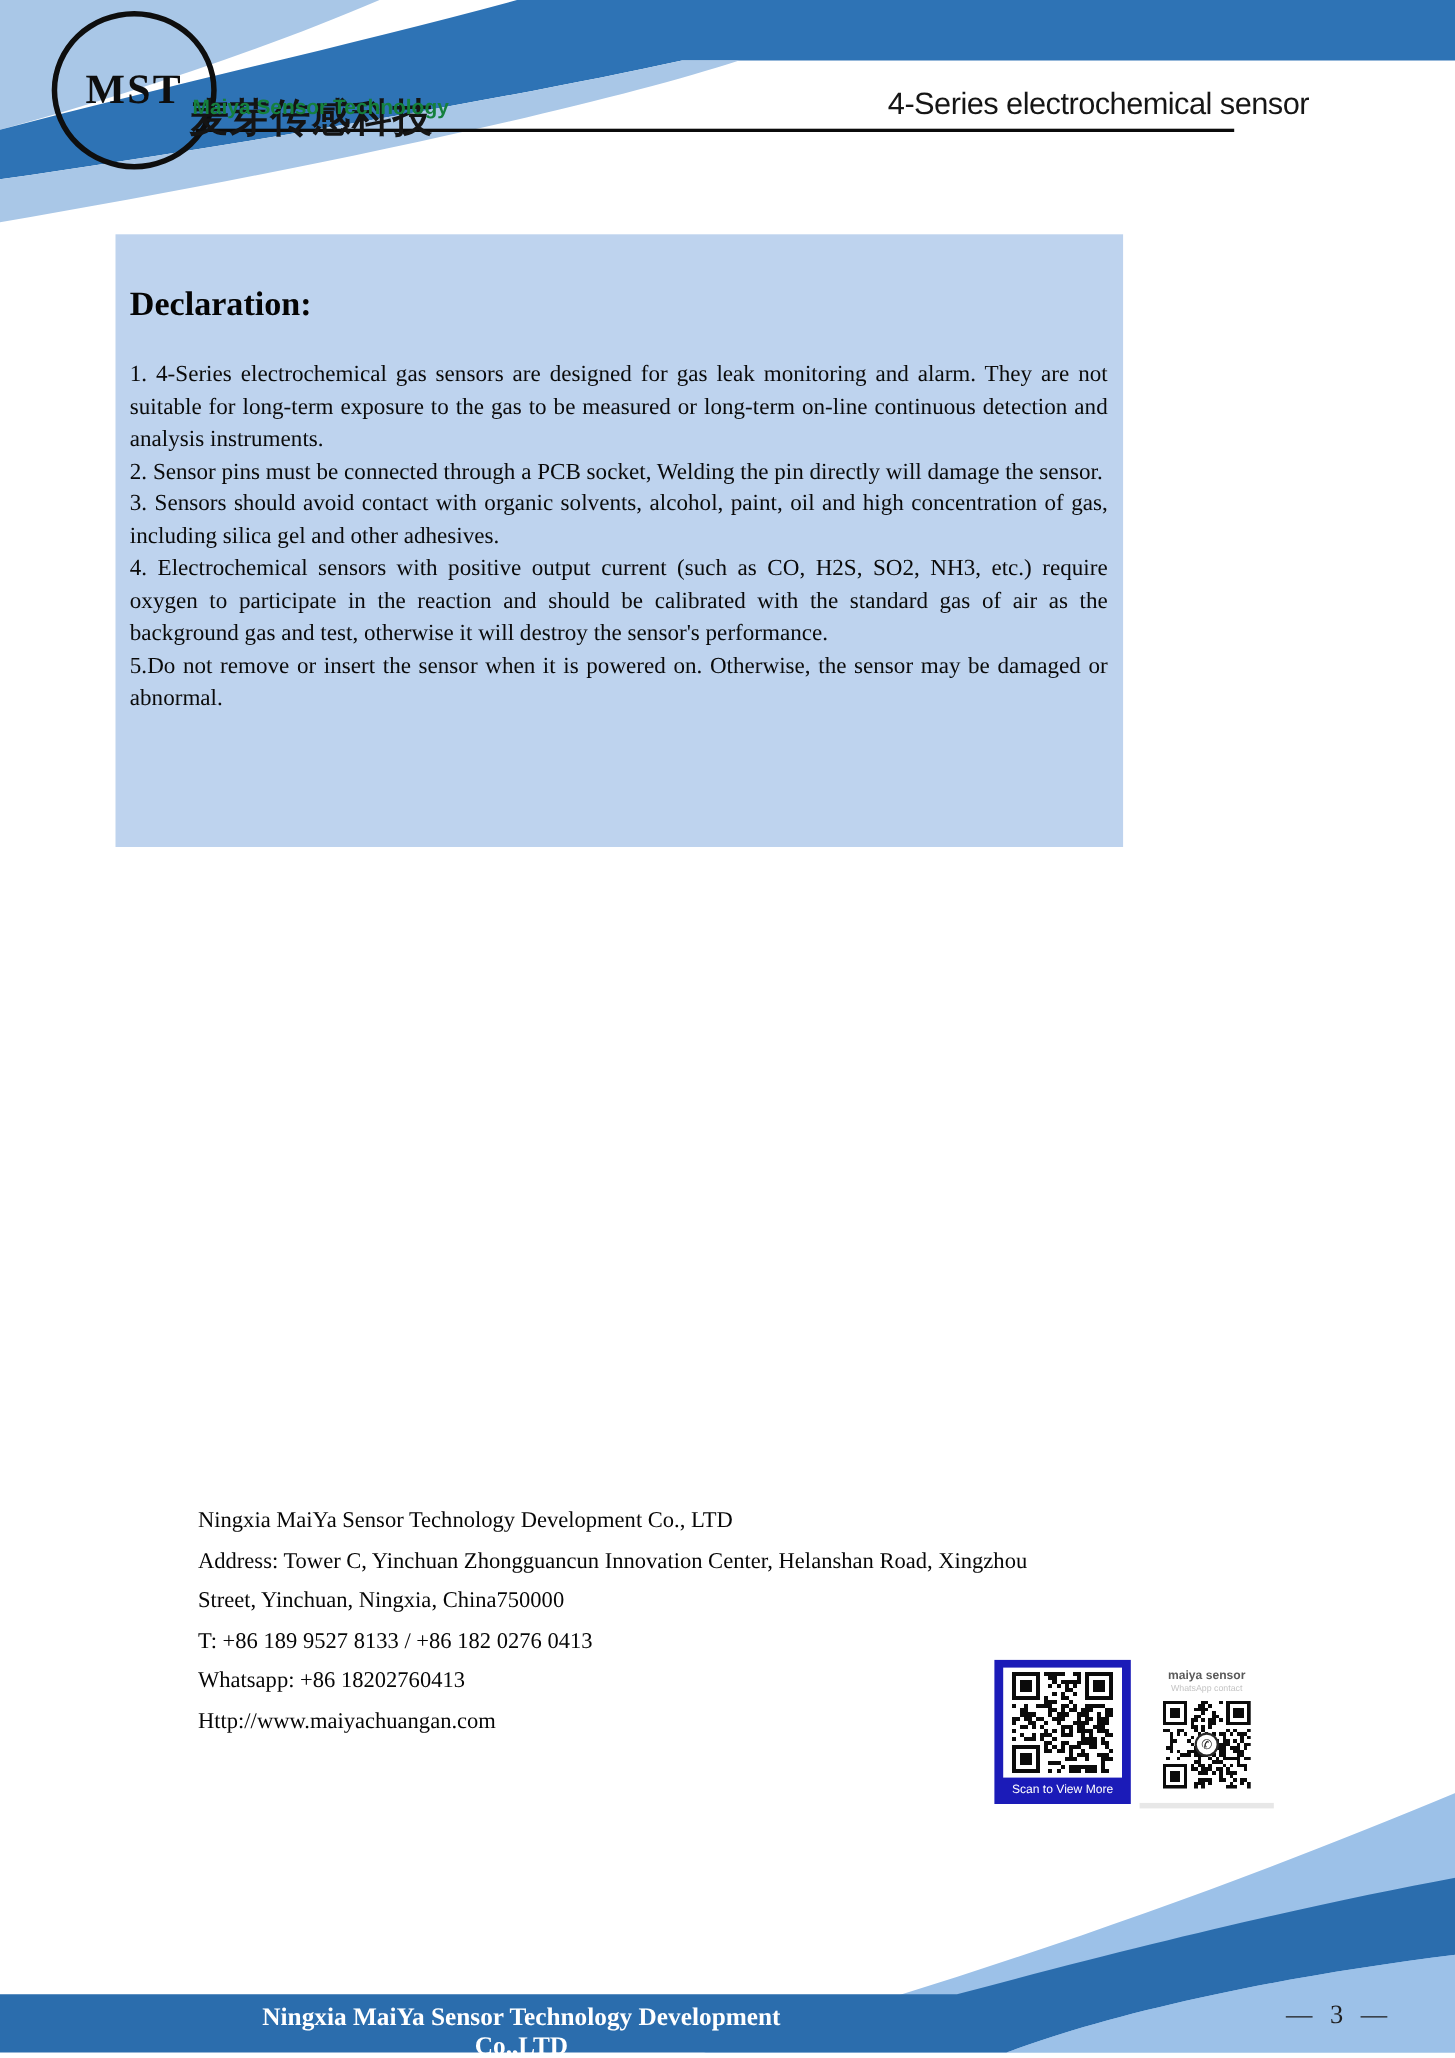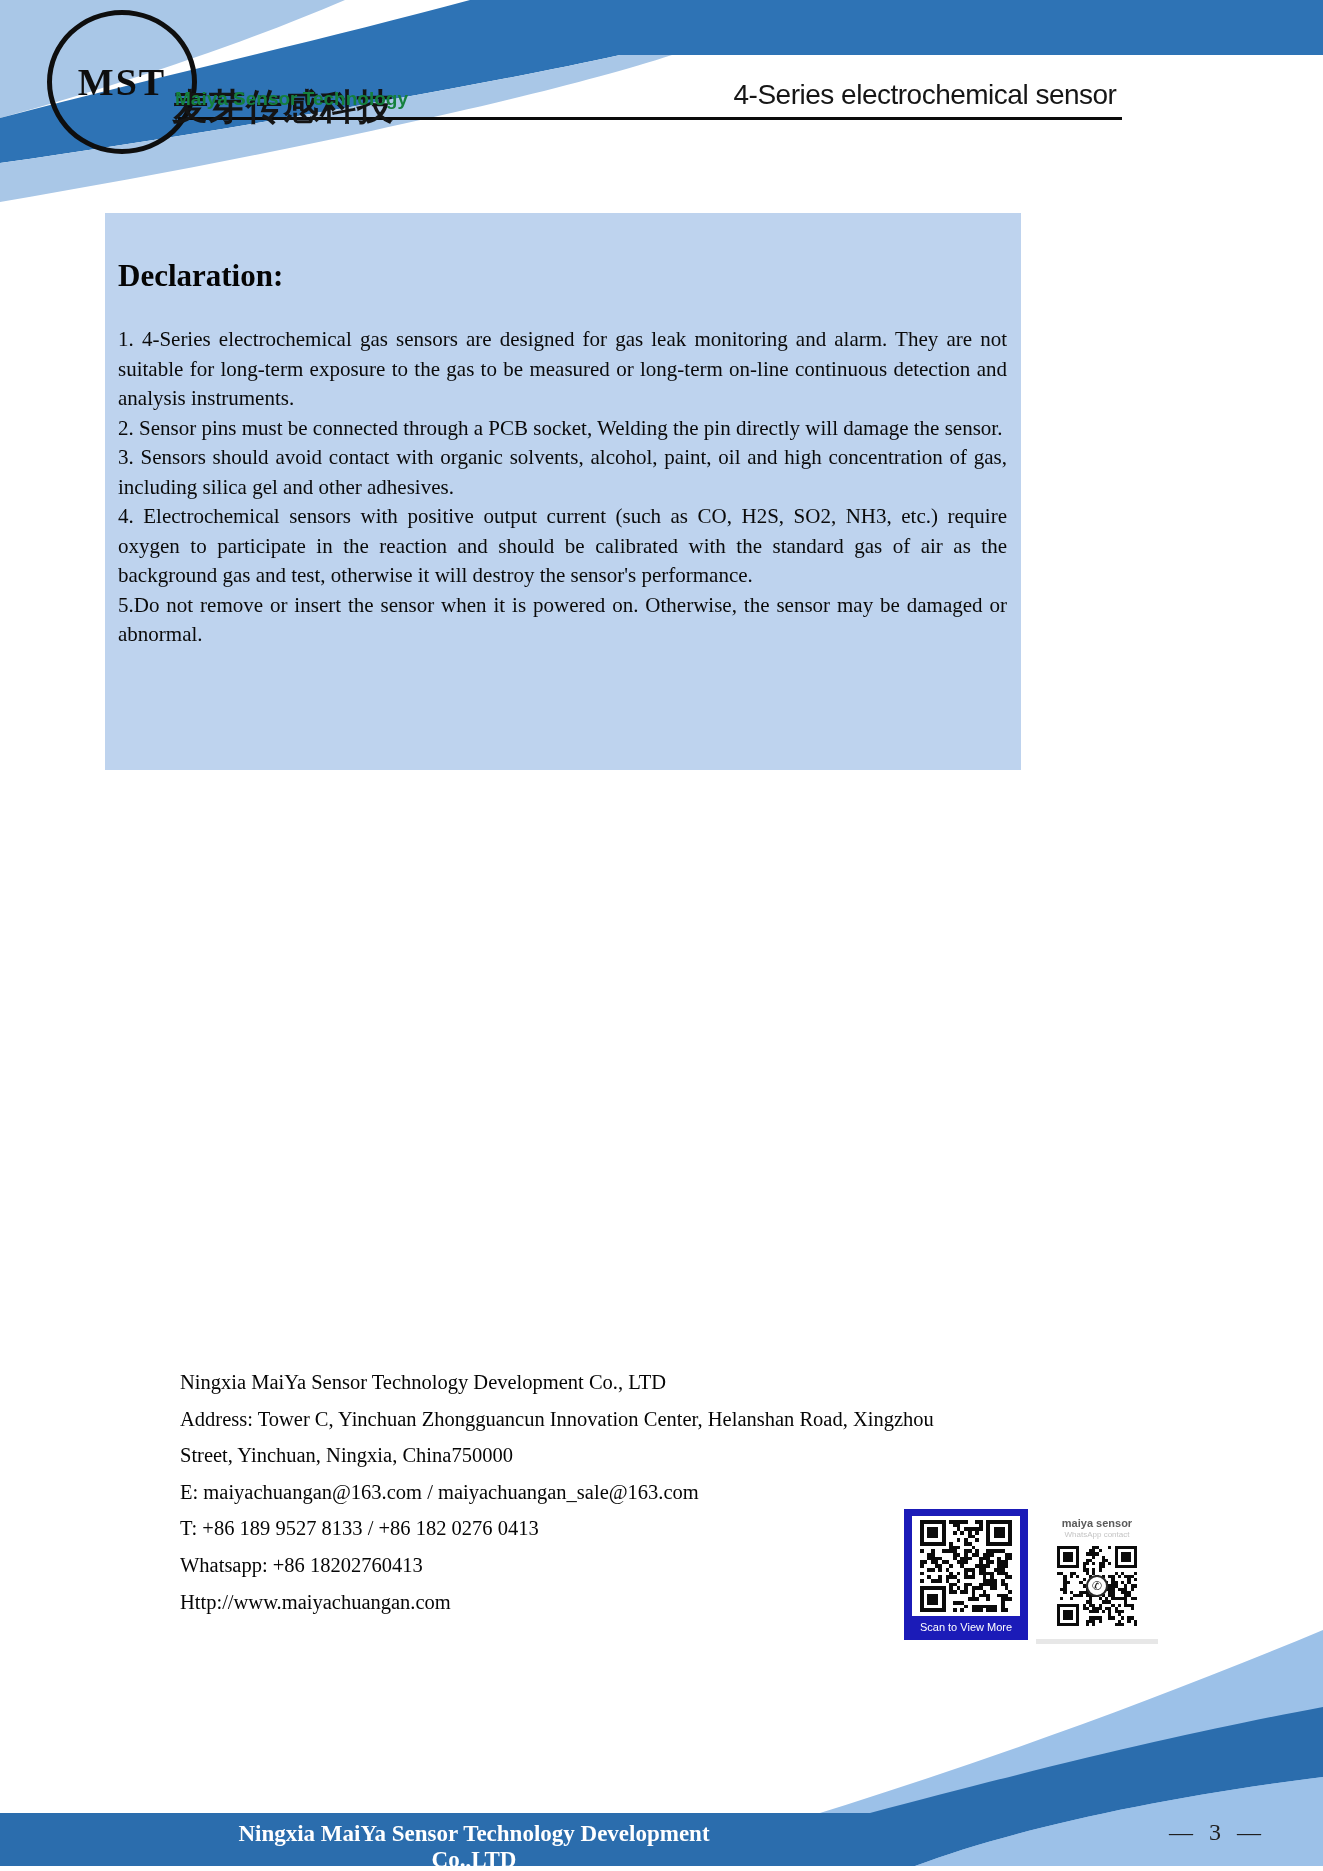--- a/index.html
+++ b/index.html
@@ -11,21 +11,21 @@
   
   .logo-ellipse{left:47px;top:10px;width:150px;height:144px;border:5px solid #0e0e0e;border-radius:50%;
      display:flex;align-items:center;justify-content:center;z-index:3;box-sizing:border-box;}
   .logo-abbr{font-weight:bold;font-size:38px;letter-spacing:2px;color:#0e0e0e;
      font-family:"Liberation Serif","DejaVu Serif",serif;}
   .logo-cn{left:172px;top:42px;font-family:"Liberation Sans","DejaVu Sans",sans-serif;
      font-weight:bold;font-size:36px;color:#141414;z-index:3;letter-spacing:1px;margin-top:41px;}
   .logo-en{left:175px;top:88px;font-family:Liberation Sans, sans-serif;
      font-weight:bold;font-size:19px;color:#15803d;z-index:3;}
   .header-rule{left:178px;top:117px;width:944px;height:3px;background:#0b0b0b;z-index:2;}
-  .doc-title{left:660px;top:79px;width:530px;text-align:center;z-index:3;
+  .doc-title{left:660px;top:79px;width:530px;text-align:right;z-index:3;
      font-family:"Liberation Sans","DejaVu Sans",sans-serif;font-size:28px;color:#161616;letter-spacing:-0.5px;}
 
   
   .decl-box{left:105px;top:213px;width:916px;height:557px;background:#bed3ee;box-sizing:border-box;
      padding:45px 14px 0 13px;z-index:2;}
   .decl-heading{font-size:31px;font-weight:bold;color:#050505;margin:0 0 31px 0;}
   .decl-box p{margin:0;font-size:21px;line-height:29.5px;color:#0a0a0a;text-align:justify;}
 
   
   .contact{left:180px;top:1364px;z-index:2;}
@@ -83,21 +83,20 @@
     <p>2.  Sensor pins must be connected through a PCB socket, Welding the pin directly will damage the sensor.</p>
     <p>3.  Sensors should avoid contact with organic solvents, alcohol, paint, oil and high concentration of gas, including silica gel and other adhesives.</p>
     <p>4.  Electrochemical sensors with positive output current (such as CO, H2S, SO2, NH3, etc.) require oxygen to participate in the reaction and should be calibrated with the standard gas of air as the background gas and test, otherwise it will destroy the sensor's performance.</p>
     <p>5.Do not remove or insert the sensor when it is powered on. Otherwise, the sensor may be damaged or abnormal.</p>
   </div>
 
   <div class="abs contact">
     <div>Ningxia MaiYa Sensor Technology Development Co., LTD</div>
     <div>Address: Tower C, Yinchuan Zhongguancun Innovation Center, Helanshan Road, Xingzhou</div>
     <div>Street, Yinchuan, Ningxia, China750000</div>
-    <div>E: maiyachuangan@163.com / maiyachuangan_sale@163.com</div>
     <div>T: +86 189 9527 8133 / +86 182 0276 0413</div>
     <div>Whatsapp: +86 18202760413</div>
     <div>Http://www.maiyachuangan.com</div>
   </div>
 
   <div class="abs qr1">
     <div class="qr1-white">
       <svg id="qr-svg-1" width="96" height="92" viewBox="0 0 25 25" shape-rendering="crispEdges">
           <rect x="8" y="0" width="1" height="1" fill="#0b0b0b"></rect>
           <rect x="9" y="0" width="1" height="1" fill="#0b0b0b"></rect>

